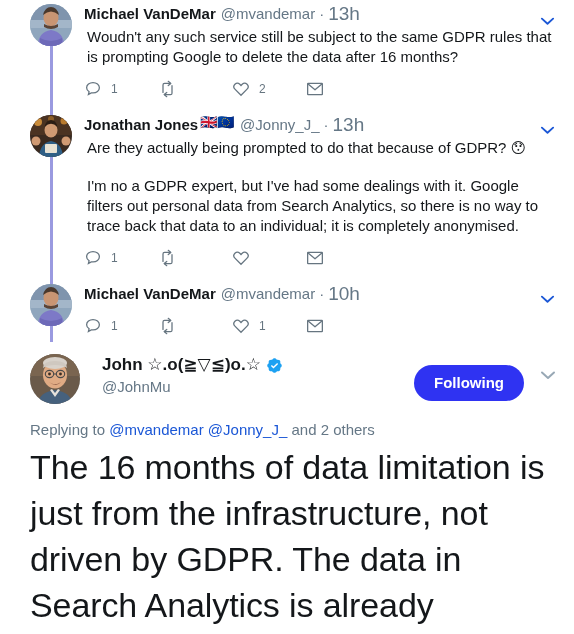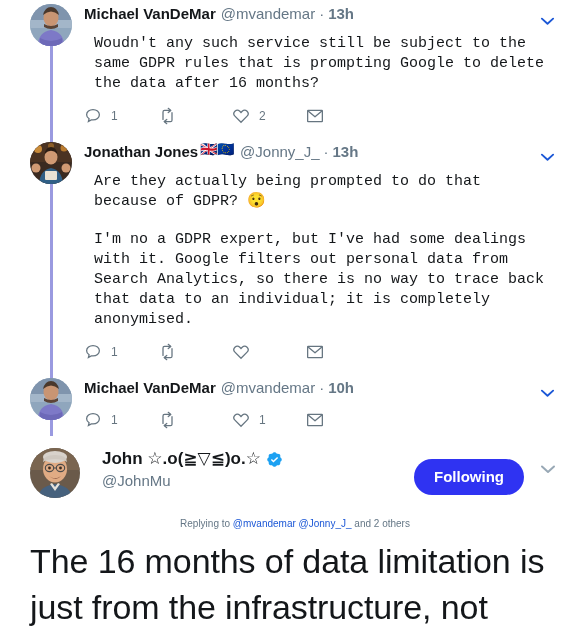--- a/index.html
+++ b/index.html
@@ -84,32 +84,31 @@
     margin-left: 5px;
     font-size: 15px;
   }
   .sep-dot {
     color: #657786;
     margin: 0 4px;
     font-size: 15px;
   }
   .timeago {
     color: #657786;
-    font-size: 15px;
-    font-weight: bold;
+    font-size: 19px;
   }
 
   .tweet-text {
     font-size: 15px;
     line-height: 20px;
     color: #14171a;
     margin-top: 1px;
     word-wrap: break-word;
   }
-  .tweet-text p { margin: 10px; font-family: Liberation Mono, monospace; }
+  .tweet-text p { margin: 3px; }
   .tweet-text p + p { margin-top: 18px; }
   .mention { color: #1b57d6; text-decoration: none; }
 
   
   .actions {
     display: flex;
     align-items: center;
     margin-top: 11px;
     padding-bottom: 9px;
     height: 22px;
@@ -210,25 +209,24 @@
     width: 24px;
     height: 24px;
     display: flex;
     align-items: center;
     justify-content: center;
     margin-left: 12px;
     margin-top: 9px;
   }
 
   .replying-to {
-    font-size: 10px;
+    font-size: 15px;
     color: #657786;
     margin-top: 16px;
     line-height: 20px;
-    text-align: center;
   }
   .replying-to .mention { color: #1b57d6; }
 
   .main-text {
     font-size: 34px;
     line-height: 46px;
     color: #14171a;
     margin-top: 4px;
     letter-spacing: -0.1px;
   }

